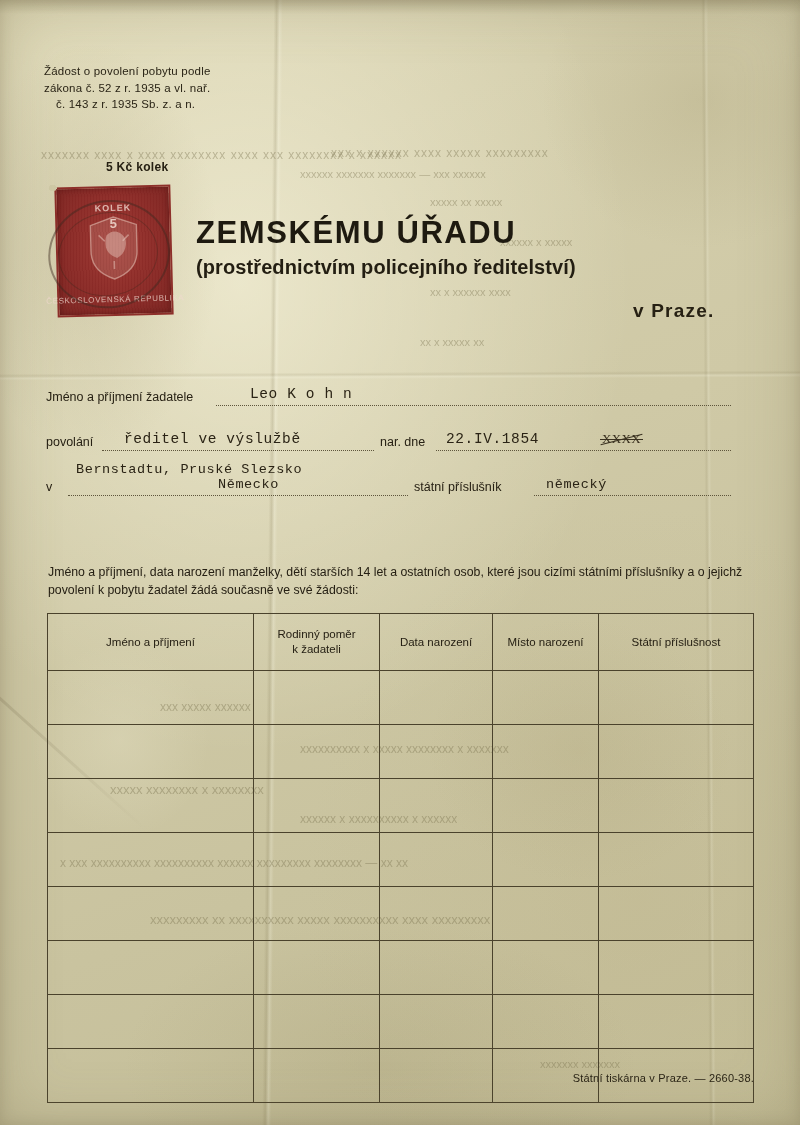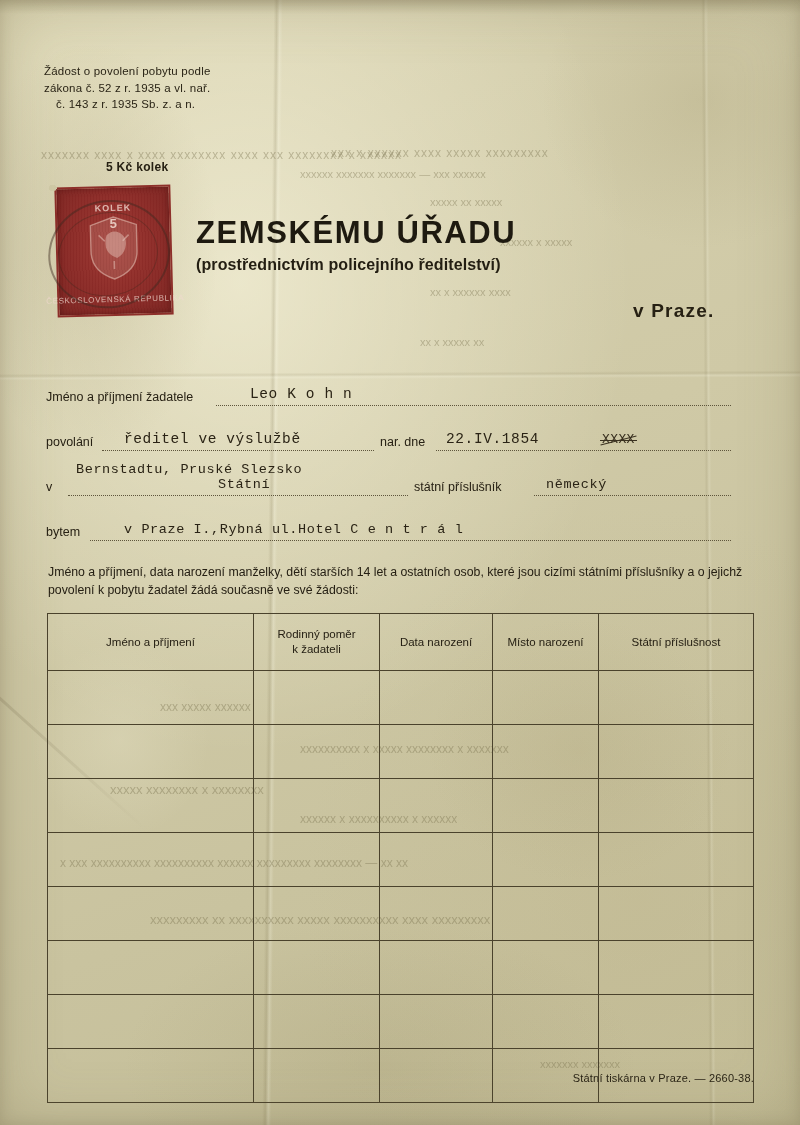--- a/index.html
+++ b/index.html
@@ -197,21 +197,21 @@
     top: 215px;
     font-size: 31px;
     font-weight: 700;
     letter-spacing: 1.6px;
     color: #1e1a10;
   }
   .subtitle {
     position: absolute;
     left: 196px;
     top: 256px;
-    font-size: 16px;
+    font-size: 20px;
     font-weight: 700;
     letter-spacing: .1px;
     color: #231e12;
   }
   .v-praze {
     position: absolute;
     left: 633px;
     top: 300px;
     font-size: 19px;
     font-weight: 700;
@@ -250,21 +250,21 @@
     font-family: "Liberation Mono", monospace;
     font-size: 14.5px;
     letter-spacing: .6px;
     color: #2a2315;
     white-space: nowrap;
   }
   .hand.small { font-size: 13.5px; }
   .strike {
     position: absolute;
     bottom: 11px;
-    font-family: Liberation Mono, monospace;
+    font-family: Liberation Serif, serif;
     font-size: 13px;
     color: #3a3120;
     white-space: nowrap;
     letter-spacing: .4px;
   }
   .strike::after {
     content: "";
     position: absolute;
     left: -2px; right: -2px; top: 52%;
     height: 1px;
@@ -406,31 +406,26 @@
         <span class="lbl" style="left:334px;margin-top:37px;">nar. dne</span>
         <span class="dots" style="left:390px; width:295px;"></span>
         <span class="hand" style="left:400px;">22.IV.1854</span>
         <span class="strike" style="left:556px;">XXXX</span>
       </div>
 
       <div class="frow">
         <span class="lbl" style="left:0;">v</span>
         <span class="dots" style="left:22px; width:340px;"></span>
         <span class="hand small" style="left:30px; bottom:26px;">Bernstadtu, Pruské Slezsko</span>
-        <span class="hand small" style="left:172px; bottom:11px;">Státní</span>
+        <span class="hand small" style="left:172px; bottom:11px;">Německo</span>
         <span class="lbl" style="left:368px;">státní příslušník</span>
         <span class="dots" style="left:488px; width:197px;"></span>
         <span class="hand small" style="left:500px;">německý</span>
       </div>
 
-      <div class="frow">
-        <span class="lbl" style="left:0;">bytem</span>
-        <span class="dots" style="left:44px; width:641px;"></span>
-        <span class="hand small" style="left:78px;">v Praze I.,Rybná ul.Hotel C e n t r á l</span>
-      </div>
     </div>
 
     <div class="para">Jméno a příjmení, data narození manželky, dětí starších 14 let a ostatních osob, které jsou cizími státními příslušníky a o jejichž povolení k pobytu žadatel žádá současně ve své žádosti:</div>
 
     <table class="grid">
       <thead>
         <tr>
           <th style="width:205px;">
             <div>Jméno a příjmení</div>
           </th>

